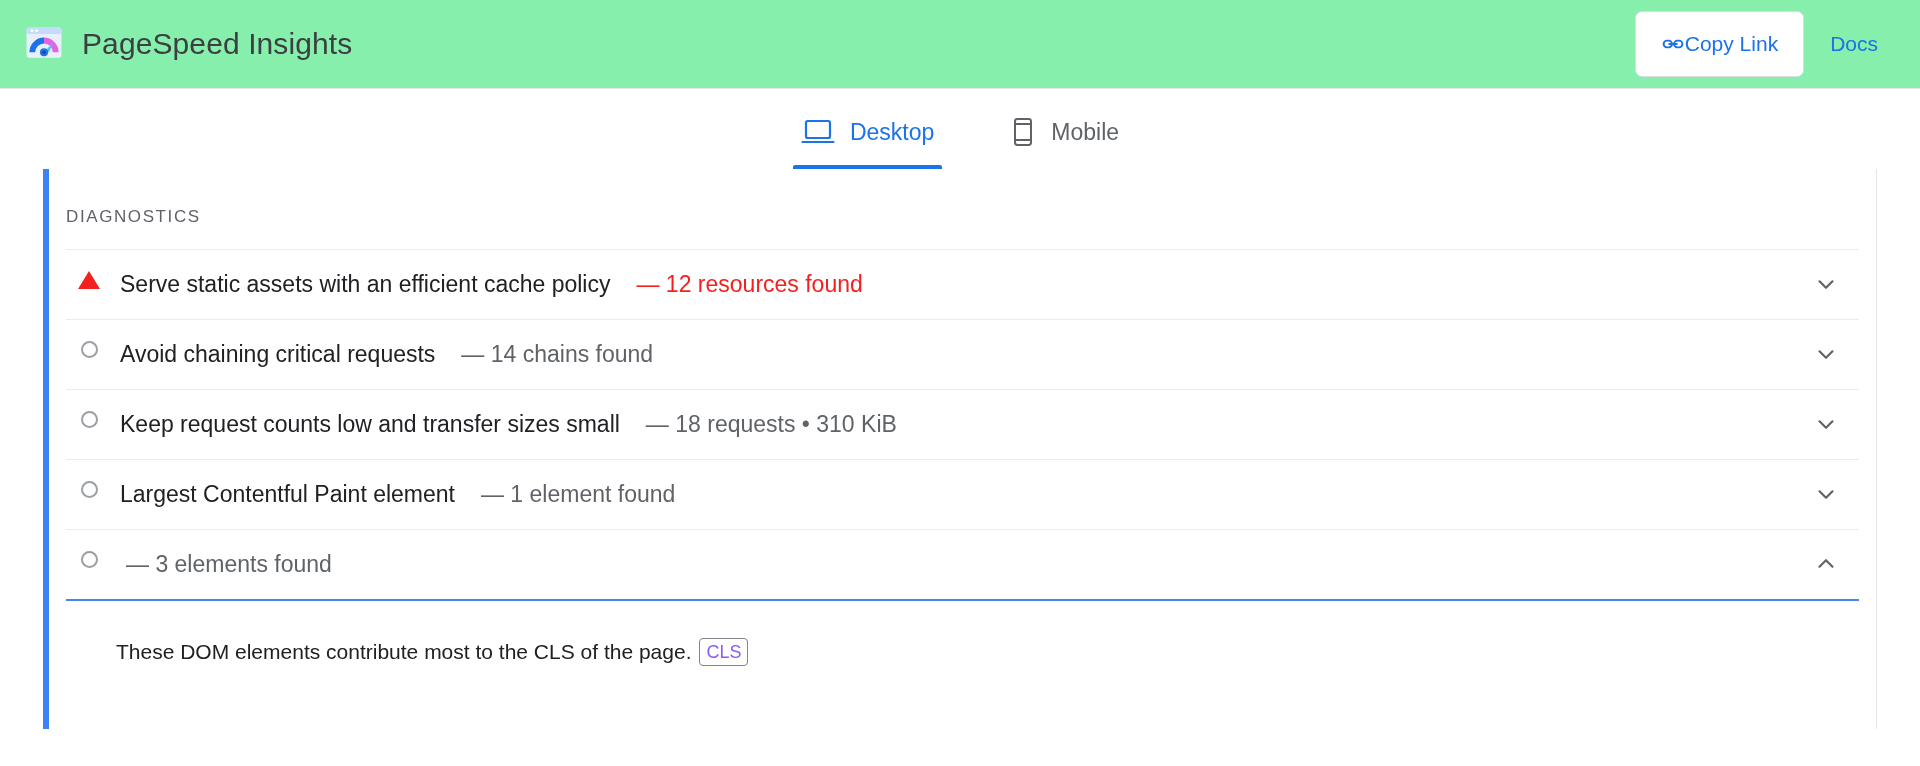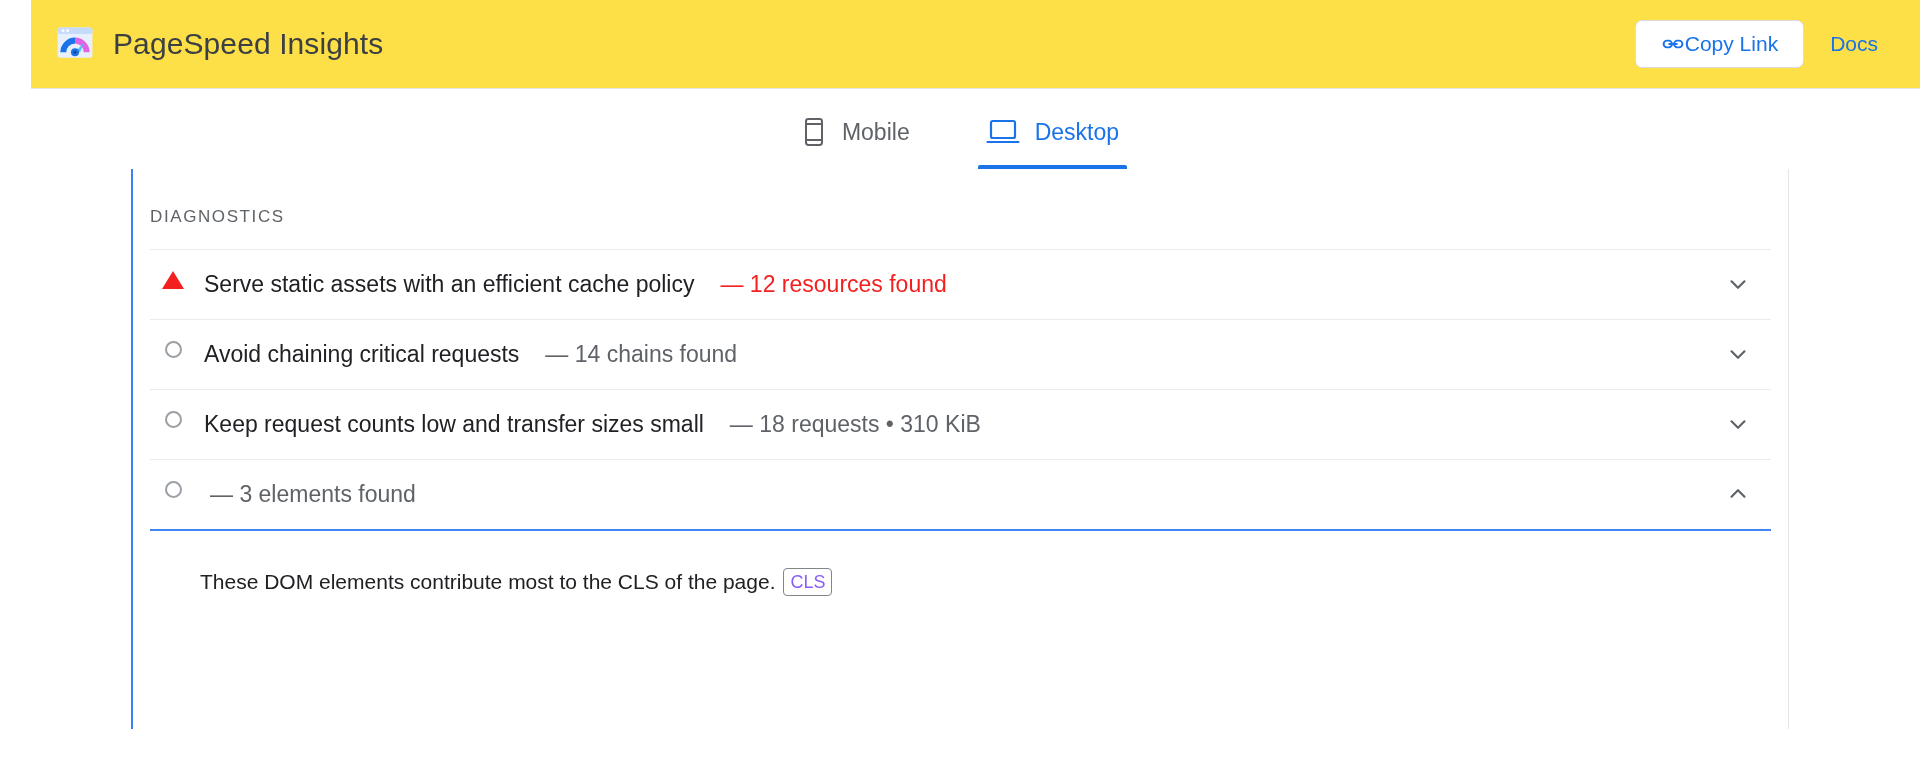--- a/index.html
+++ b/index.html
@@ -13,22 +13,21 @@
   }
 
   
   .appbar {
     position: relative;
     height: 89px;
     display: flex;
     align-items: center;
     padding: 0 42px 0 22px;
     border-bottom: 1px solid #e6e6e6;
-    background: #fde047;
-    margin-left: 31px;
+    background: #86efac;
   }
   .brand {
     display: flex;
     align-items: center;
     gap: 16px;
   }
   .brand-logo {
     width: 44px;
     height: 44px;
     flex: 0 0 44px;
@@ -43,21 +42,21 @@
   }
   .appbar-right {
     margin-left: auto;
     display: flex;
     align-items: center;
     gap: 26px;
   }
   .copy-link-btn {
     display: flex;
     align-items: center;
-    height: 48px;
+    height: 66px;
     padding: 0 25px;
     border: 1px solid #dadce0;
     border-radius: 7px;
     background: #fff;
     color: #1a73e8;
     font-size: 21px;
     font-family: "Liberation Sans", sans-serif;
     cursor: pointer;
     white-space: nowrap;
   }
@@ -101,22 +100,22 @@
   }
   .tab-icon { display: block; }
 
   
   .panel-wrap {
     display: flex;
     justify-content: center;
     background: #fff;
   }
   .panel {
-    width: 1658px;
-    border-left: 2px solid #3b82f6;
+    width: 1834px;
+    border-left: 6px solid #3b82f6;
     border-right: 1px solid #e4e4e6;
     padding: 0 17px;
     min-height: 560px;
   }
   .section-label {
     font-size: 17px;
     letter-spacing: 1.6px;
     color: #5f6368;
     padding: 38px 0 22px 0;
     border-bottom: 1px solid #ebebeb;
@@ -230,37 +229,37 @@
         <rect x="13" y="8.6" width="8.4" height="6.8" rx="3.4"></rect>
         <line x1="8.2" y1="12" x2="15.8" y2="12"></line>
       </svg>
       <span>Copy Link</span>
     </button>
     <a class="docs-link">Docs</a>
   </div>
 </div>
 
 <div class="tabs">
+  <button class="tab active">
+    <svg class="tab-icon" width="34" height="30" viewBox="0 0 34 30" fill="none" stroke="#1a73e8" stroke-width="2.2">
+      <rect x="5" y="4" width="24" height="17" rx="1.8"></rect>
+      <line x1="1.5" y1="25" x2="32.5" y2="25" stroke-linecap="round"></line>
+    </svg>
+    <span class="tab-label">Desktop</span>
+    <span class="tab-underline"></span>
+  </button>
+
   <button class="tab">
     <svg class="tab-icon" width="26" height="30" viewBox="0 0 26 30" fill="none" stroke="#5f6368" stroke-width="2">
       <rect x="5" y="2" width="16" height="26" rx="2.4"></rect>
       <line x1="5" y1="7" x2="21" y2="7"></line>
       <line x1="5" y1="23" x2="21" y2="23"></line>
     </svg>
     <span class="tab-label">Mobile</span>
   </button>
-
-  <button class="tab active">
-    <svg class="tab-icon" width="34" height="30" viewBox="0 0 34 30" fill="none" stroke="#1a73e8" stroke-width="2.2">
-      <rect x="5" y="4" width="24" height="17" rx="1.8"></rect>
-      <line x1="1.5" y1="25" x2="32.5" y2="25" stroke-linecap="round"></line>
-    </svg>
-    <span class="tab-label">Desktop</span>
-    <span class="tab-underline"></span>
-  </button>
 </div>
 
 <div class="panel-wrap">
   <div class="panel">
 
     <div class="section-label">DIAGNOSTICS</div>
 
     <div class="audit">
       <button class="audit-head">
         <span class="audit-icon">
@@ -293,20 +292,32 @@
           <span class="icon-circle"></span>
         </span>
         <span class="audit-title">Keep request counts low and transfer sizes small</span>
         <span class="audit-meta">—  18 requests • 310 KiB</span>
         <svg class="chevron" width="26" height="26" viewBox="0 0 24 24" fill="none" stroke="#5f6368" stroke-width="2" stroke-linecap="round" stroke-linejoin="round">
           <polyline points="6 9.5 12 15.5 18 9.5"></polyline>
         </svg>
       </button>
     </div>
 
+    <div class="audit">
+      <button class="audit-head">
+        <span class="audit-icon">
+          <span class="icon-circle"></span>
+        </span>
+        <span class="audit-title">Largest Contentful Paint element</span>
+        <span class="audit-meta">—  1 element found</span>
+        <svg class="chevron" width="26" height="26" viewBox="0 0 24 24" fill="none" stroke="#5f6368" stroke-width="2" stroke-linecap="round" stroke-linejoin="round">
+          <polyline points="6 9.5 12 15.5 18 9.5"></polyline>
+        </svg>
+      </button>
+    </div>
 
     <div class="audit expanded">
       <button class="audit-head">
         <span class="audit-icon">
           <span class="icon-circle"></span>
         </span>
         <span class="audit-meta">—  3 elements found</span>
         <svg class="chevron" width="26" height="26" viewBox="0 0 24 24" fill="none" stroke="#5f6368" stroke-width="2" stroke-linecap="round" stroke-linejoin="round">
           <polyline points="6 14.5 12 8.5 18 14.5"></polyline>
         </svg>

